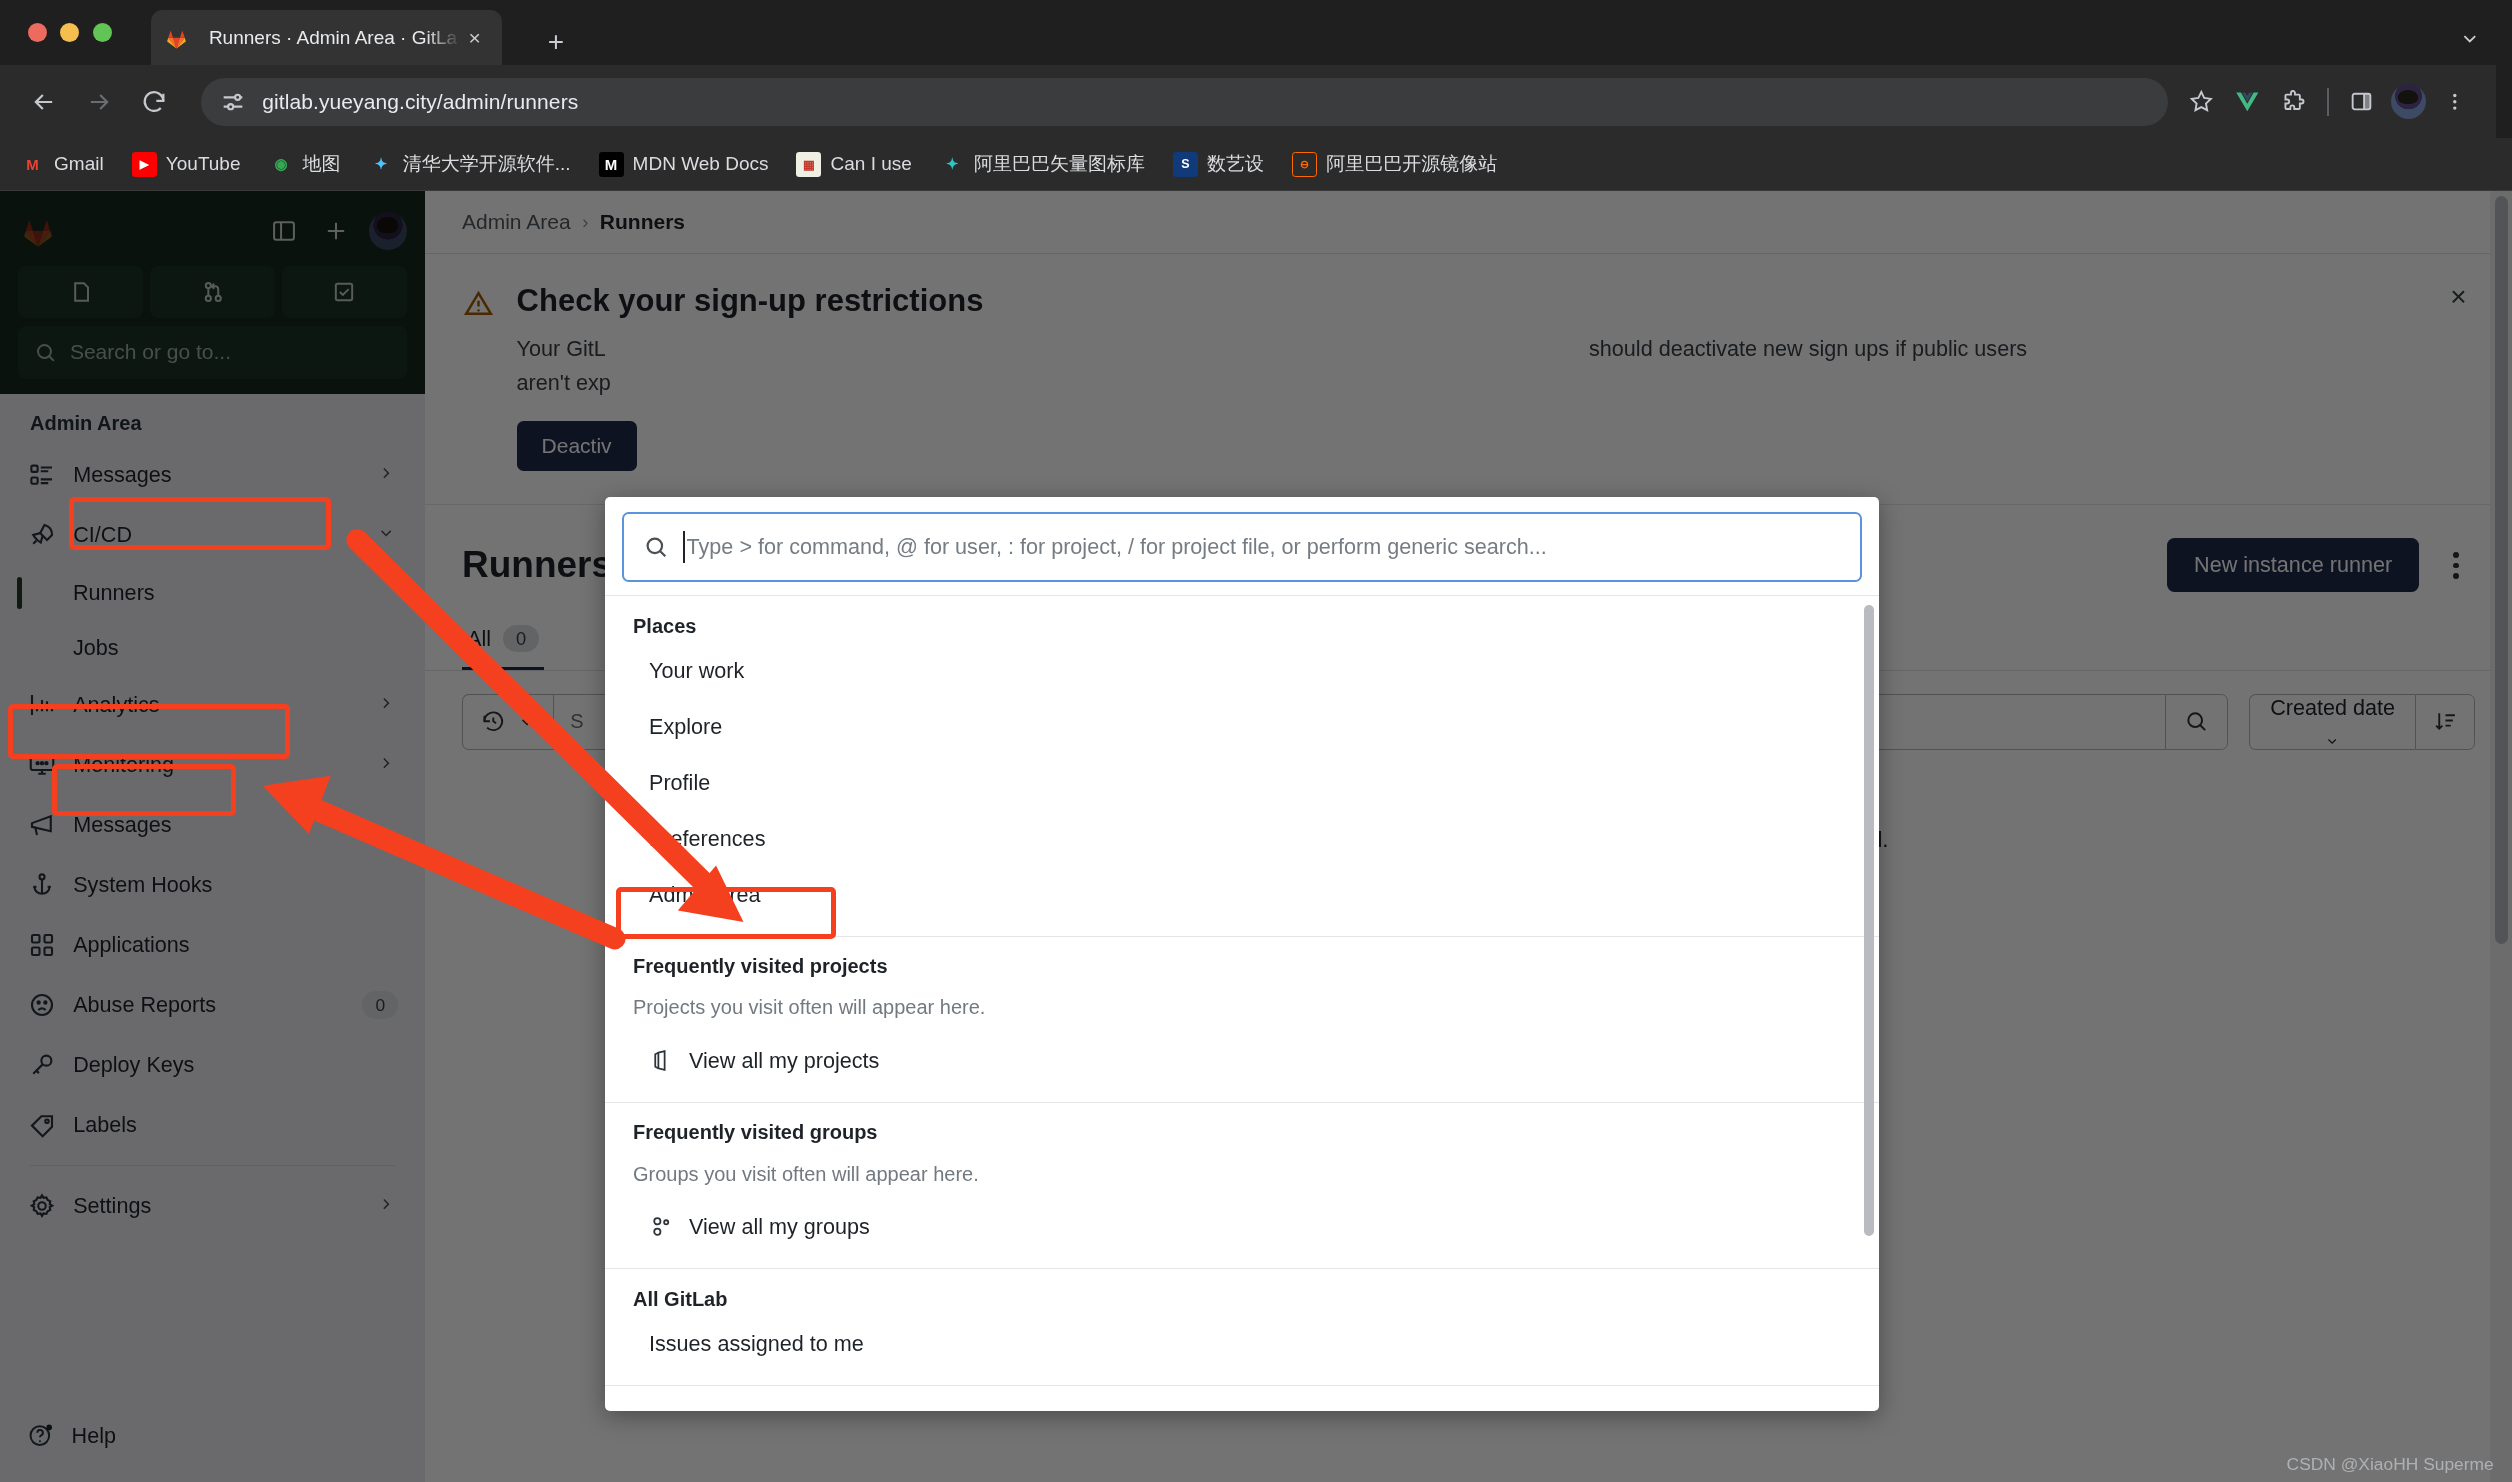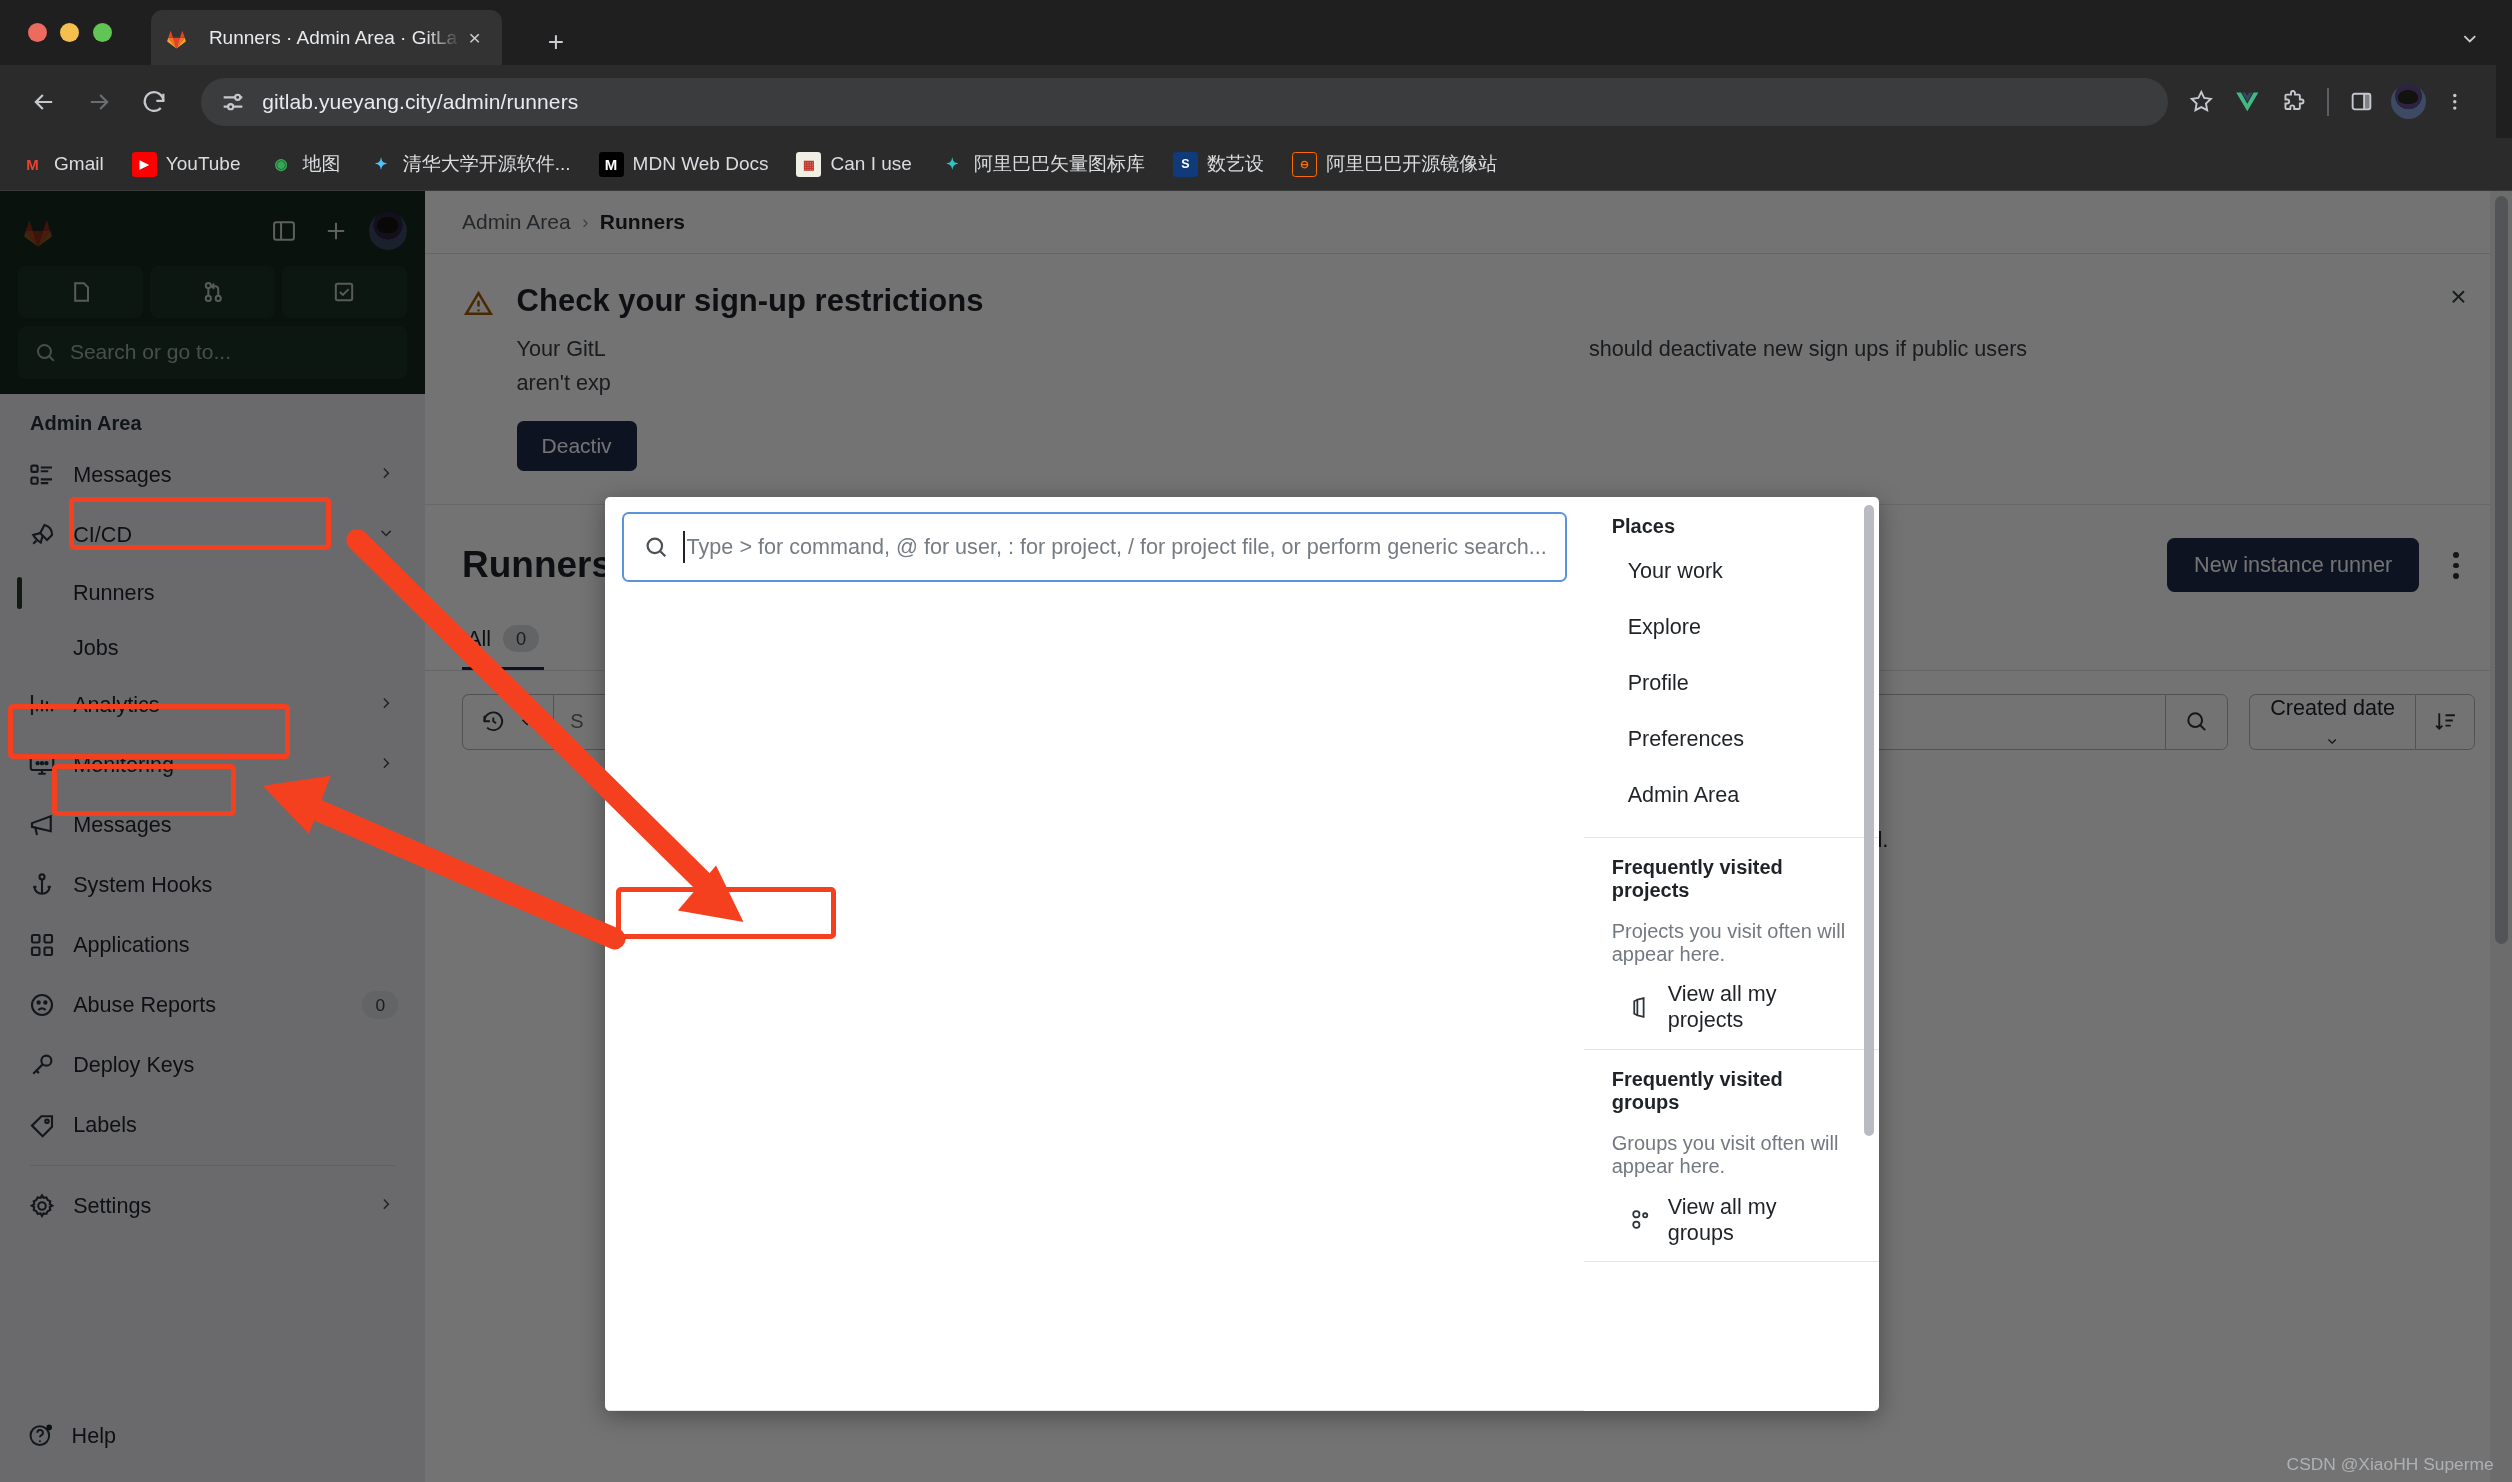--- a/index.html
+++ b/index.html
@@ -277,21 +277,21 @@
     position: absolute; left: 4.2px; right: 4.2px; top: 5px; height: 748px;
     background: #b9bbc0; border-radius: 8.3px; display: block;
   }
 
   
   .palette {
     position: absolute; z-index: 60;
     left: 605px; top: 306px; width: 1274px; height: 914px;
     background: #fff; border-radius: 5px;
     box-shadow: 0 5px 23px rgba(0,0,0,.35);
-    display: flex; flex-direction: row; overflow: hidden;
+    display: flex; flex-direction: column; overflow: hidden;
   }
   .pal-head { padding: 15px 16.6px 13.3px 16.6px; border-bottom: 0.8px solid #e6e6e9; }
   .pal-input {
     height: 70px; border: 2.5px solid #5c93dd; border-radius: 6.6px;
     display: flex; align-items: center; padding: 0 18.3px;
   }
   .pal-input .si { width: 28px; height: 28px; flex: 0 0 28px; color: #4a5056; margin-right: 13.3px; }
   .pal-caret { width: 1.7px; height: 32px; background: #1f2328; margin-right: 1.7px; }
   .pal-ph { color: #767c83; font-size: 21.6px; white-space: nowrap; overflow: hidden; }
 
@@ -817,20 +817,26 @@
           <div class="pal-item">
             <svg class="ico" viewBox="0 0 24 24" fill="none" stroke="currentColor" stroke-width="1.7">
                 <circle cx="8" cy="7" r="3"></circle>
                 <circle cx="16.5" cy="8" r="2"></circle>
                 <circle cx="8" cy="17" r="3"></circle>
               </svg>
             <span>View all my groups</span>
           </div>
         </div>
 
+        <div class="pal-group">
+          <div class="pal-gtitle">All GitLab</div>
+          <div class="pal-item">
+              <span>Issues assigned to me</span>
+            </div>
+        </div>
 
         <div class="pal-scroll">
             <i></i>
           </div>
       </div>
     </div>
 
     <div class="anno">
 
       <div class="redbox" style="left:69px; top:306px; width:262px; height:53px;"></div>

